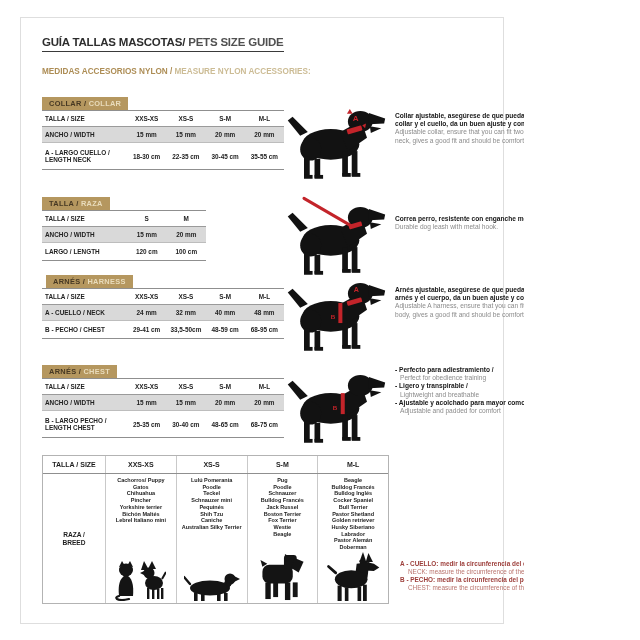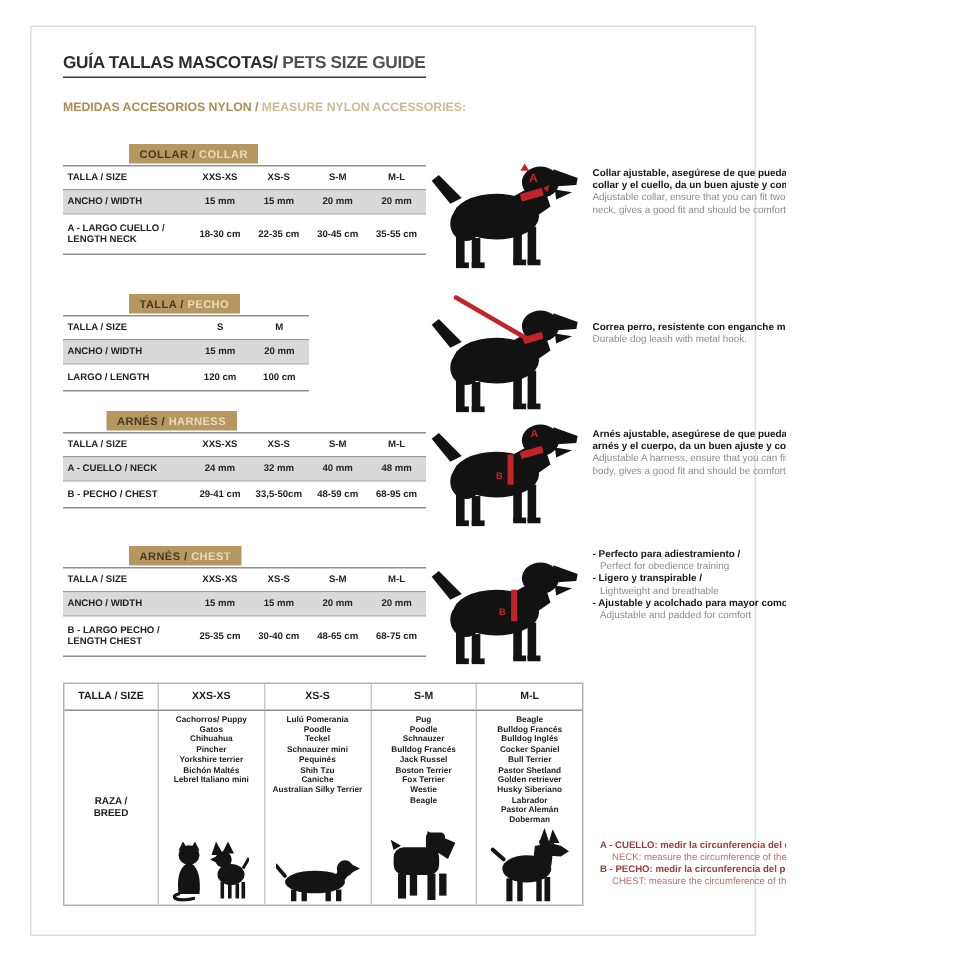--- a/index.html
+++ b/index.html
@@ -10,21 +10,21 @@
 
   
   .title{left:42px;top:36px;font-size:11.5px;font-weight:bold;letter-spacing:-0.2px;color:#2d2d2d;
          border-bottom:1.6px solid #3a3a3a;padding-bottom:3px;white-space:nowrap;}
   .title .lt{color:#505050;}
   .subtitle{left:42px;top:67px;font-size:8.2px;font-weight:bold;color:#ad8d55;white-space:nowrap;}
   .subtitle .lt{color:#ccbc95;}
 
   
   .badge{font-size:7.4px;font-weight:bold;background:#b5975f;color:#463823;padding:2.5px 7px 2px 7px;
-         letter-spacing:.3px;display:inline-block;white-space:nowrap;margin-left:44px;}
+         letter-spacing:.3px;display:inline-block;white-space:nowrap;}
   .badge .lt{color:#e9dcbc;}
 
   
   .tbl{font-size:6.4px;color:#222;background:#fff;}
   .trow{display:flex;align-items:center;border-bottom:1px solid #bdbdbd;min-height:15px;}
   .trow:first-child{border-top:1px solid #8f8f8f;}
   .trow.thead{border-bottom:1px solid #9a9a9a;}
   .trow.shade{background:#d9d9d9;}
   .trow:last-child{border-bottom:1px solid #8f8f8f;}
   .tlabel{width:82px;font-weight:bold;line-height:7.4px;padding:2px 0 2px 3px;}
@@ -140,21 +140,21 @@
       <polygon points="83,25 87,23 86,28" fill="#c3242a"></polygon>
       <text x="73" y="21" font-size="8.5" font-weight="bold" fill="#c3242a" font-family="Liberation Sans, sans-serif">A</text>
     </svg>
   </div>
   <div class="abs desc" style="left:395px;top:112px">
     <span class="es">Collar ajustable, asegúrese de que pueda colocar dos dedos entre el collar y el cuello, da un buen ajuste y comodidad a su perro.</span>
     <span class="en">Adjustable collar, ensure that you can fit two fingers between the collar and neck, gives a good fit and should be comfortable for your dog.</span>
   </div>
 
   <div class="abs" style="left:42px;top:192px">
-    <div class="badge"><span>TALLA /</span> <span class="lt">PECHO</span></div>
+    <div class="badge"><span>TALLA /</span> <span class="lt">RAZA</span></div>
   </div>
   <div class="abs tbl" style="left:42px;top:210px;width:164px">
     <div class="trow thead">
       <div class="tlabel">TALLA / SIZE</div>
       <div class="tvals">
           <div>S</div>
           <div>M</div>
         </div>
     </div>
     <div class="trow shade">
@@ -177,21 +177,21 @@
       <use href="#dog-base"></use>
       <line x1="72" y1="30" x2="22" y2="1" stroke="#c3242a" stroke-width="3.2" stroke-linecap="round"></line>
       <rect x="69" y="27" width="14" height="5" rx="1" fill="#c3242a" transform="rotate(-16 75 30)"></rect>
     </svg>
   </div>
   <div class="abs desc" style="left:395px;top:215px">
     <span class="es">Correa perro, resistente con enganche metálico.</span>
     <span class="en">Durable dog leash with metal hook.</span>
   </div>
 
-  <div class="abs" style="left:27px;top:270px">
+  <div class="abs" style="left:46px;top:270px">
     <div class="badge"><span>ARNÉS /</span> <span class="lt">HARNESS</span></div>
   </div>
   <div class="abs tbl" style="left:42px;top:288px;width:242px">
     <div class="trow thead">
       <div class="tlabel">TALLA / SIZE</div>
       <div class="tvals">
           <div>XXS-XS</div>
           <div>XS-S</div>
           <div>S-M</div>
           <div>M-L</div>

